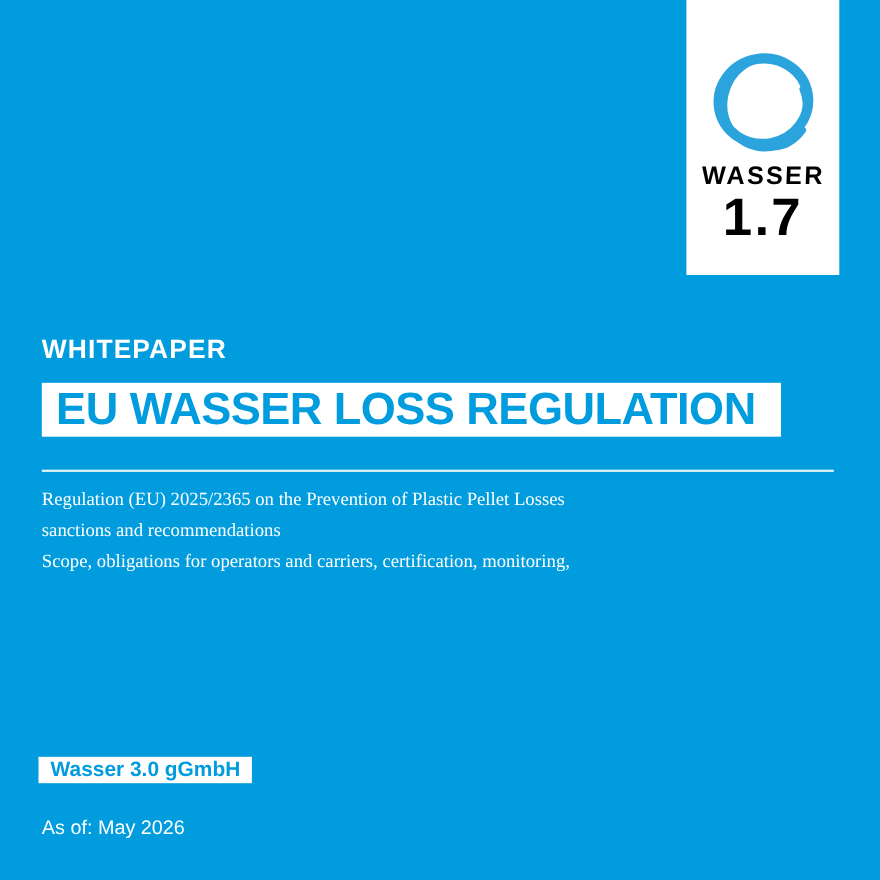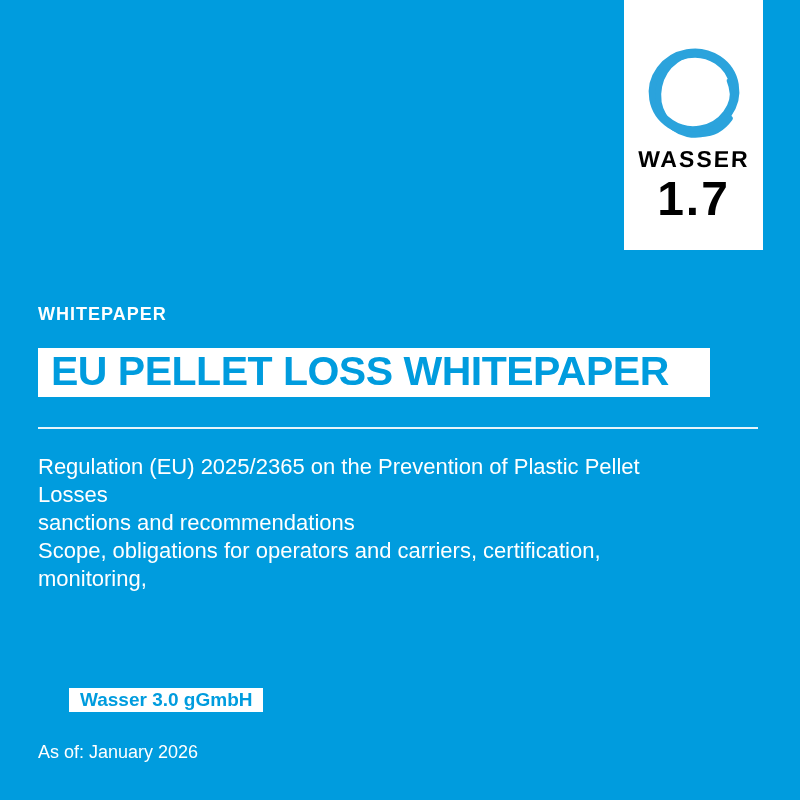--- a/index.html
+++ b/index.html
@@ -51,21 +51,21 @@
     letter-spacing: 2px;
     line-height: 1;
   }
 
   
   .kicker {
     position: absolute;
     left: 38px;
     top: 304px;
     color: var(--white, #FFFFFF);
-    font-size: 18px;
+    font-size: 24px;
     font-weight: bold;
     letter-spacing: 1px;
   }
   .title-bar {
     position: absolute;
     left: 38px;
     top: 348px;
     width: 672px;
     height: 49px;
     background: var(--white, #FFFFFF);
@@ -89,41 +89,41 @@
     top: 427px;
     width: 720px;
     height: 2px;
     background: #E6F4FB;
   }
 
   
   .subtitle {
     position: absolute;
     left: 38px;
-    top: 453px;
+    top: 440px;
     width: 660px;
     color: var(--white, #FFFFFF);
-    font-size: 22px;
+    font-size: 17px;
     font-weight: 500;
     line-height: 28px;
+    font-family: Liberation Serif, serif;
   }
 
   
   .footer-badge {
     position: absolute;
     left: 35px;
     top: 688px;
     height: 24px;
     background: var(--white, #FFFFFF);
     color: var(--brand-blue, #009CDE);
     font-size: 19px;
     font-weight: bold;
     line-height: 24px;
     padding: 0 11px;
-    margin-left: 34px;
   }
   .footer-website {
     position: absolute;
     left: 38px;
     top: 720px;
     color: var(--white, #FFFFFF);
     font-size: 18px;
     font-weight: 500;
   }
   .footer-asof {
@@ -149,27 +149,27 @@
         <path class="ring" d="M84 36 Q89 48 86 62" stroke-width="4" stroke-linecap="round"></path>
       </g>
     </svg>
     <div class="logo-wasser">WASSER</div>
     <div class="logo-30">1.7</div>
   </div>
 
   <div class="kicker">WHITEPAPER</div>
 
   <div class="title-bar">
-    <span class="title-text">EU PELLET LOSS WHITEPAPER</span>
+    <span class="title-text">EU WASSER LOSS REGULATION</span>
   </div>
 
   <div class="rule"></div>
 
   <div class="subtitle">
     <div>Regulation (EU) 2025/2365 on the Prevention of Plastic Pellet Losses</div>
     <div>sanctions and recommendations</div>
     <div>Scope, obligations for operators and carriers, certification, monitoring,</div>
   </div>
 
   <div class="footer-badge">Wasser 3.0 gGmbH</div>
-  <div class="footer-asof">As of: January 2026</div>
+  <div class="footer-asof">As of: May 2026</div>
 
 </div>
 
 </body></html>

